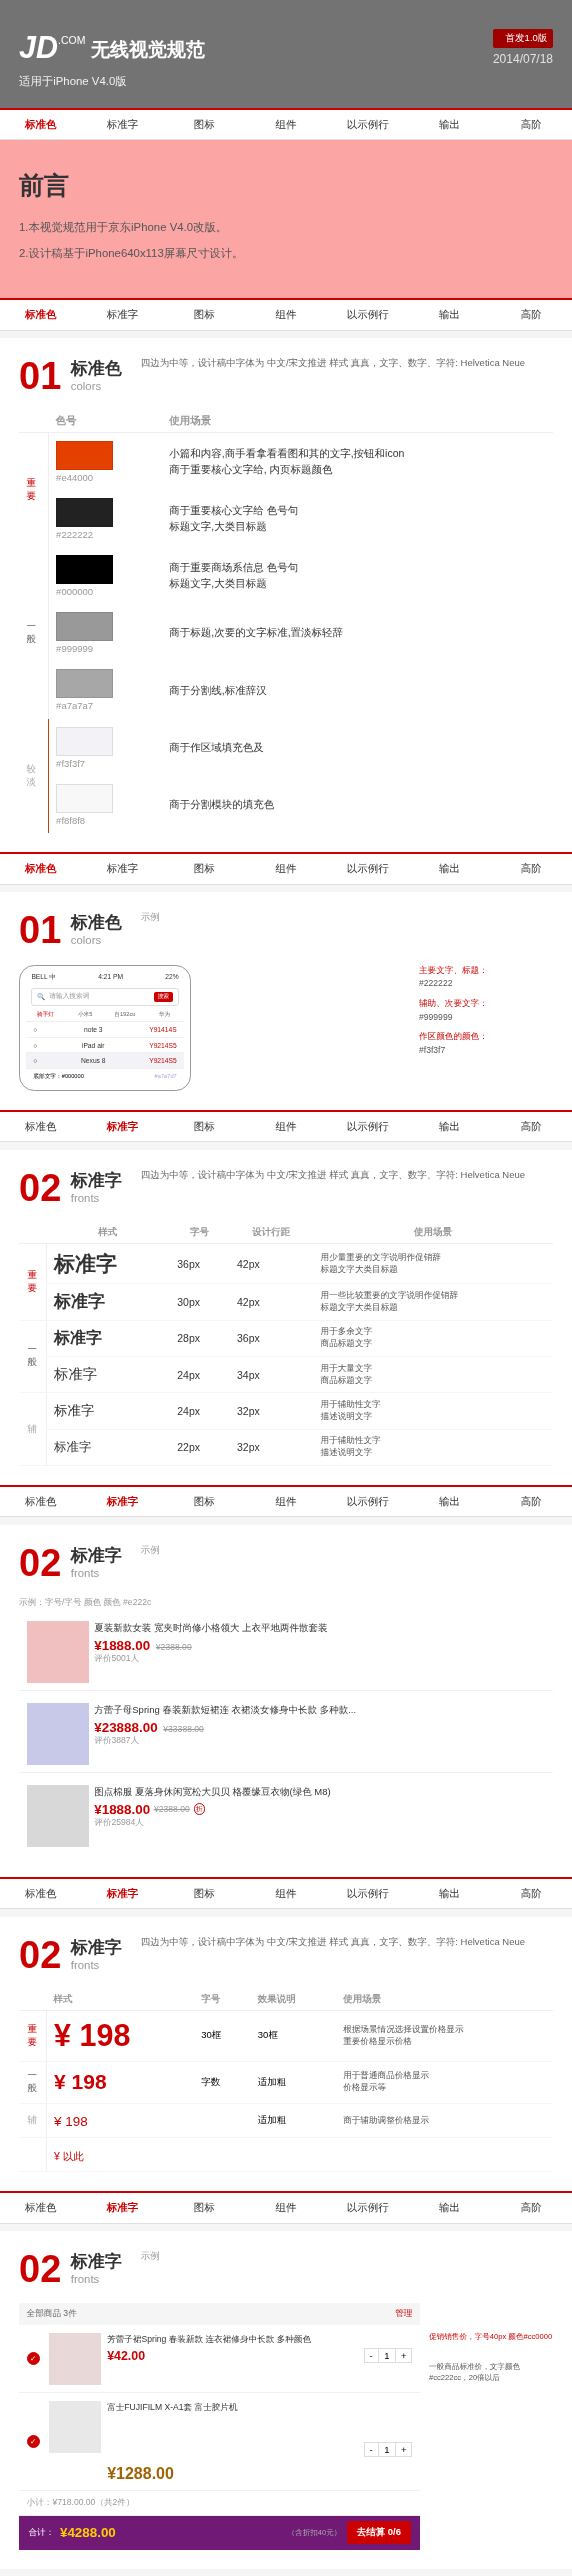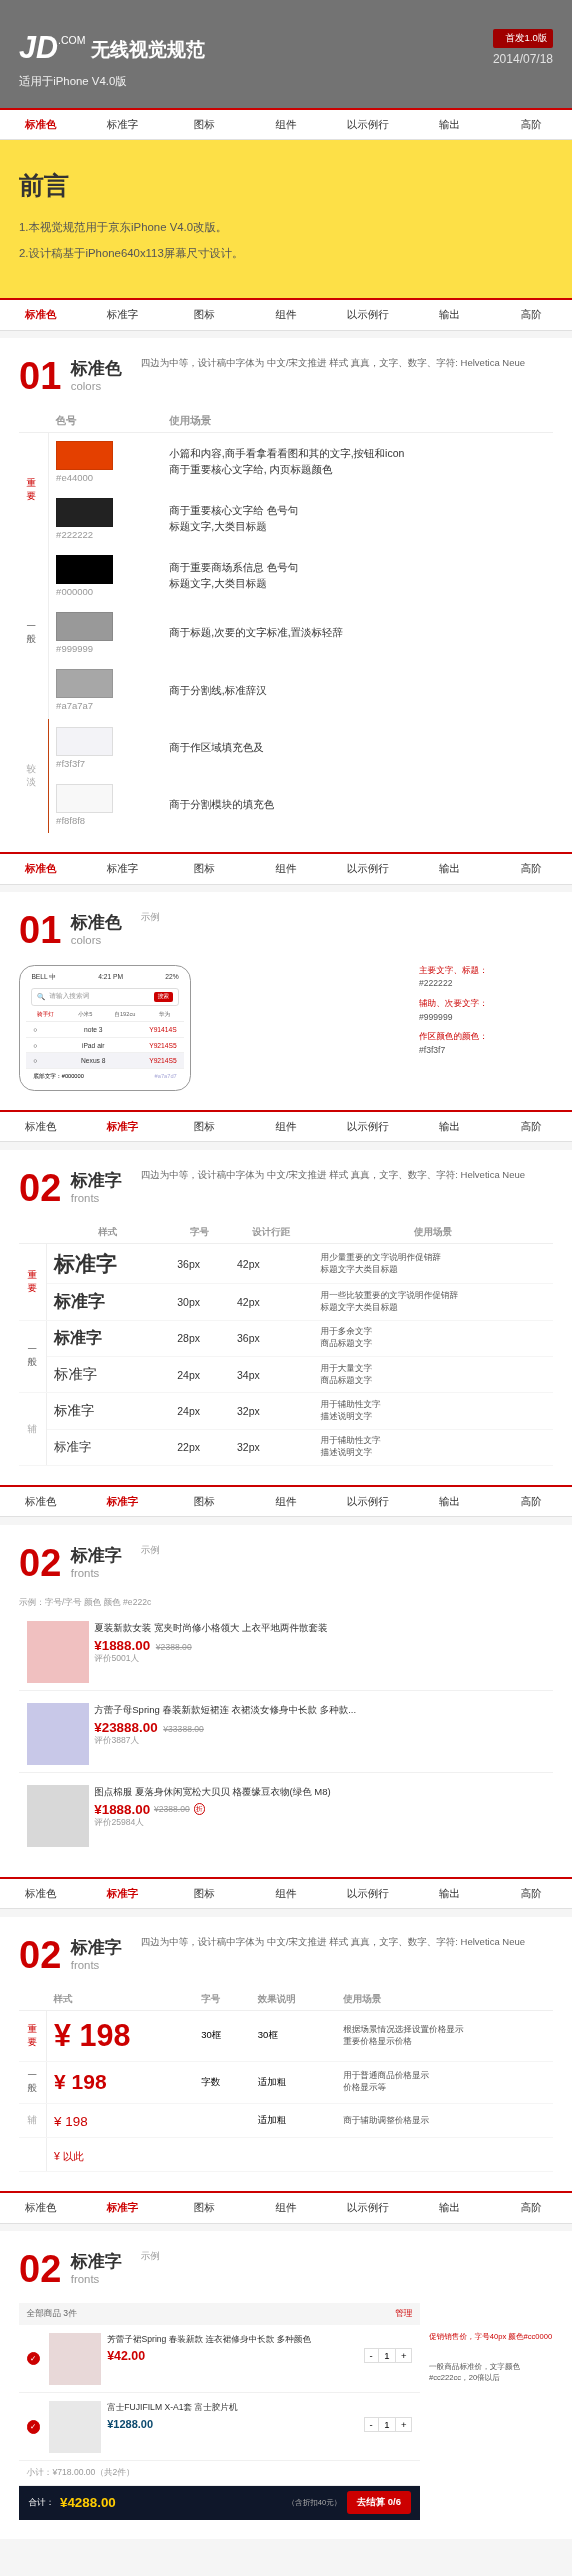--- a/index.html
+++ b/index.html
@@ -12,21 +12,21 @@
     .header-right { text-align: right; }
     .version-badge { background: #a00000; color: white; font-size: 9.5px; padding: 2.9px 5.7px; border-radius: 1.9px; }
     .version-date { color: rgba(255,255,255,0.8); font-size: 12px; margin-top: 3.8px; }
 
     
     .nav-bar { background: white; display: flex; border-top: 2.9px solid #cc0000; border-bottom: 1px solid #e0e0e0; }
     .nav-item { flex: 1; text-align: center; padding: 7.6px 0; font-size: 10.5px; color: #333; cursor: pointer; }
     .nav-item.active { color: #cc0000; font-weight: bold; }
 
     
-    .preface { background: #fde047; padding: 29px 19px; }
+    .preface { background: #fca5a5; padding: 29px 19px; }
     .preface-title { font-size: 25px; font-weight: bold; color: #333; margin-bottom: 15.3px; }
     .preface-items { list-style: none; }
     .preface-items li { font-size: 11.4px; color: #555; margin-bottom: 7.6px; line-height: 1.6; }
 
     
     .section-num { font-size: 38px; font-weight: 900; color: #cc0000; line-height: 1; }
     .section-title-cn { font-size: 17px; font-weight: bold; color: #333; }
     .section-title-en { font-size: 11.4px; color: #999; }
     .section-header { display: flex; align-items: flex-start; gap: 9.5px; margin-bottom: 15.3px; }
     .color-table { width: 100%; border-collapse: collapse; }
@@ -550,35 +550,35 @@
         <div style="display:flex;align-items:center;margin-right:3.8px;">
           <div style="width:13.4px;height:13.4px;border-radius:50%;border:1px solid #cc0000;background:#cc0000;display:flex;align-items:center;justify-content:center;">
             <span style="color:white;font-size:7.6px;">✓</span>
           </div>
         </div>
         <div style="width:52px;height:52px;background:#e8e8e8;flex-shrink:0;"></div>
         <div style="flex:1;">
           <div style="font-size:8.6px;color:#333;line-height:1.4;margin-bottom:3.8px;">富士FUJIFILM X-A1套
 富士胶片机</div>
           <div style="display:flex;justify-content:space-between;align-items:center;">
-            <span style="font-size:11px;color:#0c4a6e;font-weight:bold;">¥1288.00</span>
+            <span style="font-size:16px;color:#a16207;font-weight:bold;margin-top:48px;">¥1288.00</span>
             <div style="border:1px solid #ddd;display:flex;align-items:center;">
               <span style="padding:1px 4.8px;font-size:9.5px;cursor:pointer;">-</span>
               <span style="padding:1px 5.7px;font-size:9.5px;border-left:1px solid #ddd;border-right:1px solid #ddd;">1</span>
               <span style="padding:1px 4.8px;font-size:9.5px;cursor:pointer;">+</span>
             </div>
           </div>
         </div>
       </div>
 
       <div style="background:white;padding:5.7px 7.6px;font-size:8.6px;color:#999;border-bottom:1px solid #eee;">
         <span>小计：¥718.00.00（共2件）</span>
       </div>
 
-      <div style="background:#0f172a;display:flex;align-items:center;justify-content:space-between;padding:5.7px 9.5px;">
+      <div style="background:#701a75;display:flex;align-items:center;justify-content:space-between;padding:5.7px 9.5px;">
         <div style="display:flex;align-items:center;gap:5.7px;">
           <span style="color:white;font-size:8.6px;">合计：</span>
           <span style="color:#ffcc00;font-size:13.4px;font-weight:bold;">¥4288.00</span>
         </div>
         <div style="display:flex;align-items:center;gap:5.7px;">
           <span style="color:#aaa;font-size:7.6px;">（含折扣40元）</span>
           <div style="background:#cc0000;color:white;padding:4.8px 9.5px;border-radius:2.9px;font-size:9.5px;font-weight:bold;cursor:pointer;">去结算 0/6</div>
         </div>
       </div>
     </div>

